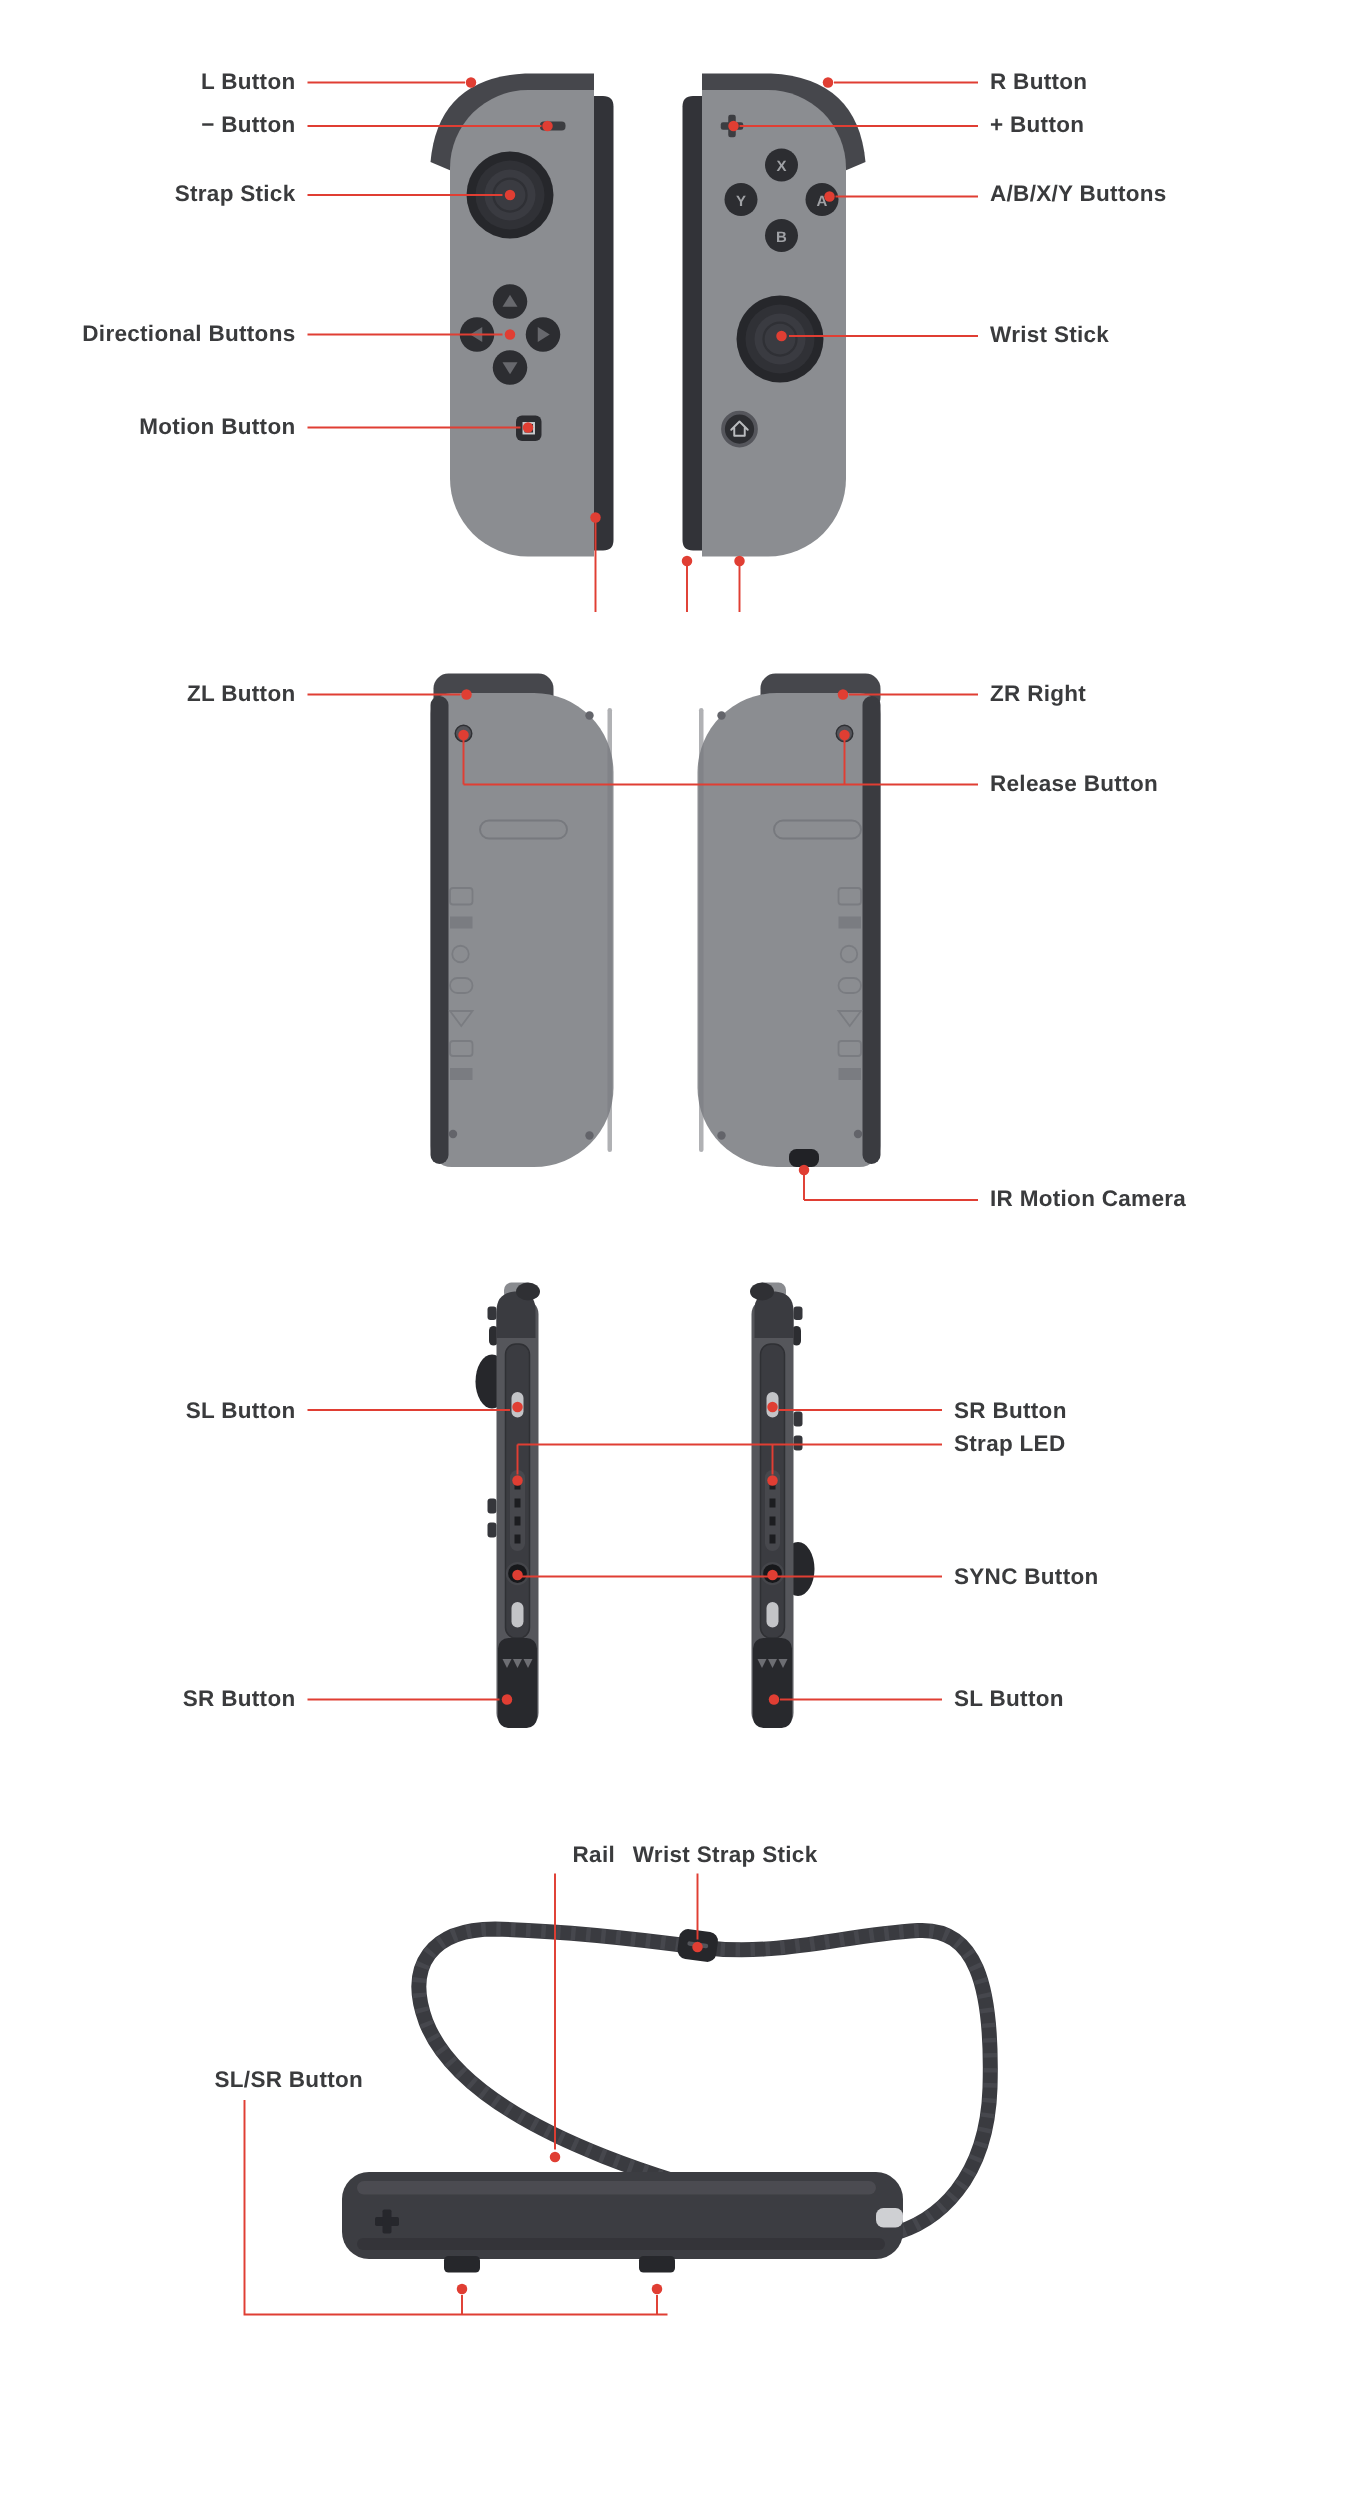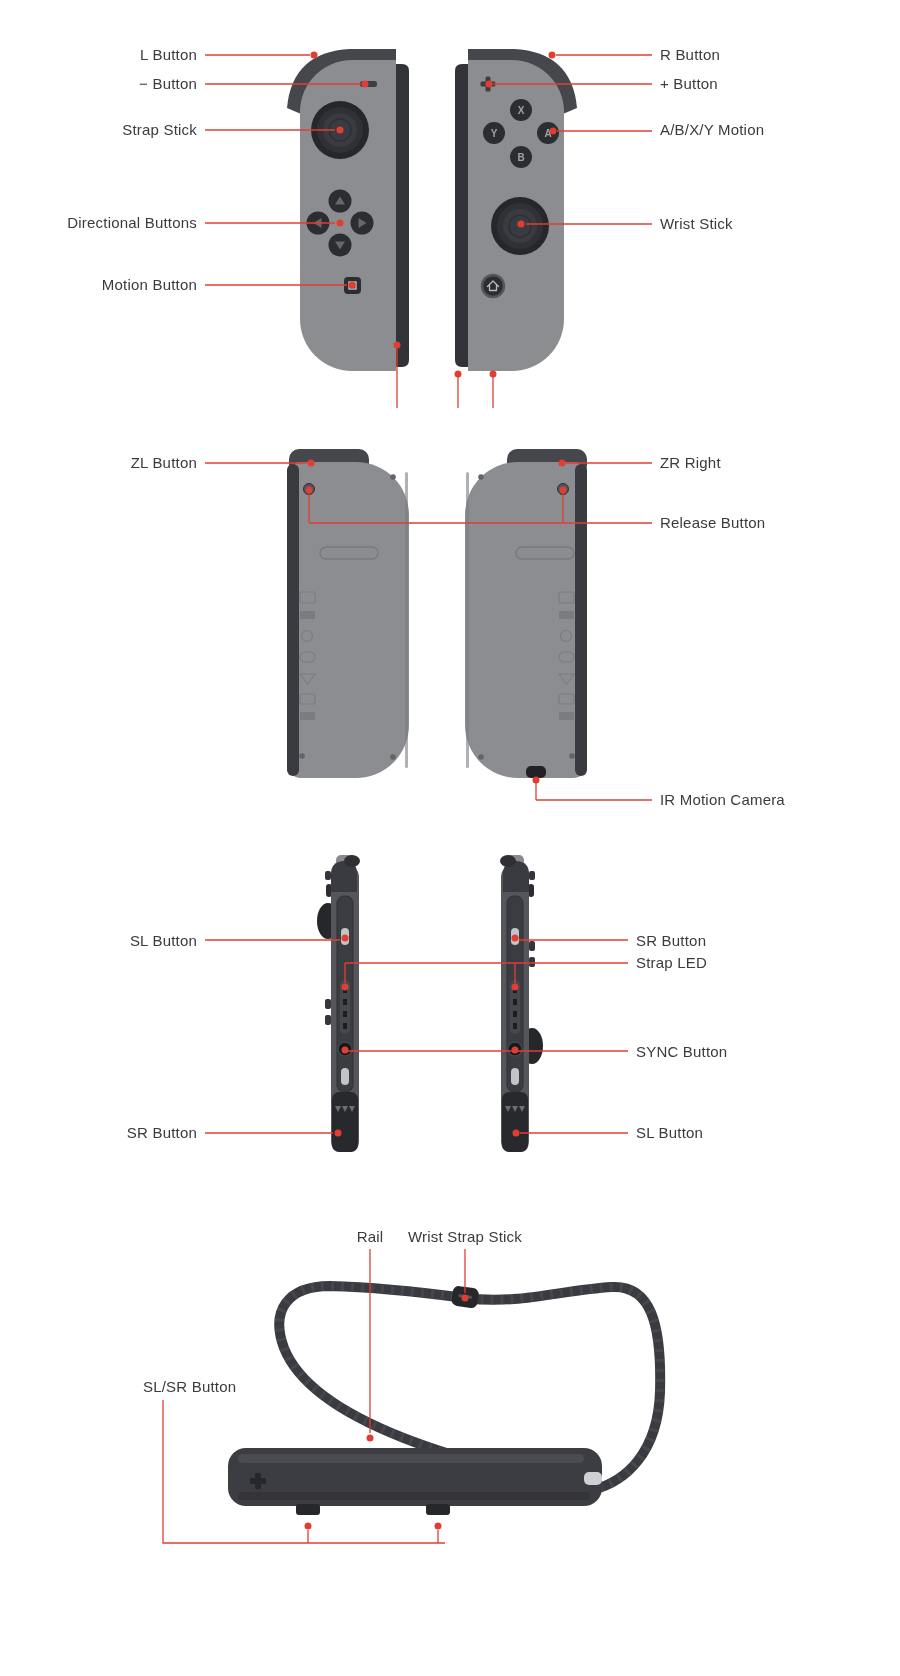--- a/index.html
+++ b/index.html
@@ -2,27 +2,27 @@
 <html><head>
 <meta charset="utf-8">
 <style>
   html,body{margin:0;padding:0;background:#ffffff;}
   .canvas{
     position:relative;width:900px;height:1676px;background:#ffffff;
     font-family:"Liberation Sans",sans-serif;overflow:hidden;
   }
   svg.art{position:absolute;left:0;top:0;}
   .lbl{
-    position:absolute;font-size:15px;font-weight:400;color:#3a3b3d;
+    position:absolute;font-size:15px;font-weight:700;color:#3a3b3d;
     line-height:22px;white-space:nowrap;letter-spacing:.2px;
   }
   .lbl-r{right:703px;text-align:right;}
   .lbl-l{left:660px;text-align:center;}
   .lbl-l3{left:636px;text-align:left;}
-  .lbl-c{text-align:center;}
+  .lbl-c{text-align:right;}
   .ln{stroke:#e03e33;stroke-width:1.3;fill:none;}
   .dot{fill:#e03e33;}
   .btn-letter{font-family:"Liberation Sans",sans-serif;font-weight:bold;font-size:10px;fill:#9fa1a5;text-anchor:middle;}
 </style>
 </head>
 <body>
 
 <div class="canvas">
 
 <svg class="art" width="900" height="1676" viewBox="0 0 900 1676">
@@ -275,21 +275,21 @@
 </svg>
 
 <div class="lbl lbl-r" style="top:44px">L Button</div>
 <div class="lbl lbl-r" style="top:73px">− Button</div>
 <div class="lbl lbl-r" style="top:119px">Strap Stick</div>
 <div class="lbl lbl-r" style="top:212px">Directional Buttons</div>
 <div class="lbl lbl-r" style="top:274px">Motion Button</div>
 
 <div class="lbl lbl-l" style="top:44px">R Button</div>
 <div class="lbl lbl-l" style="top:73px">+ Button</div>
-<div class="lbl lbl-l" style="top:119px">A/B/X/Y Motion</div>
+<div class="lbl lbl-l" style="top:119px">A/B/X/Y Buttons</div>
 <div class="lbl lbl-l" style="top:213px">Wrist Stick</div>
 
 <div class="lbl lbl-r" style="top:452px">ZL Button</div>
 <div class="lbl lbl-l" style="top:452px">ZR Right</div>
 <div class="lbl lbl-l" style="top:512px">Release Button</div>
 <div class="lbl lbl-l" style="top:789px">IR Motion Camera</div>
 
 <div class="lbl lbl-r" style="top:930px">SL Button</div>
 <div class="lbl lbl-r" style="top:1122px">SR Button</div>
 <div class="lbl lbl-l3" style="top:930px">SR Button</div>

